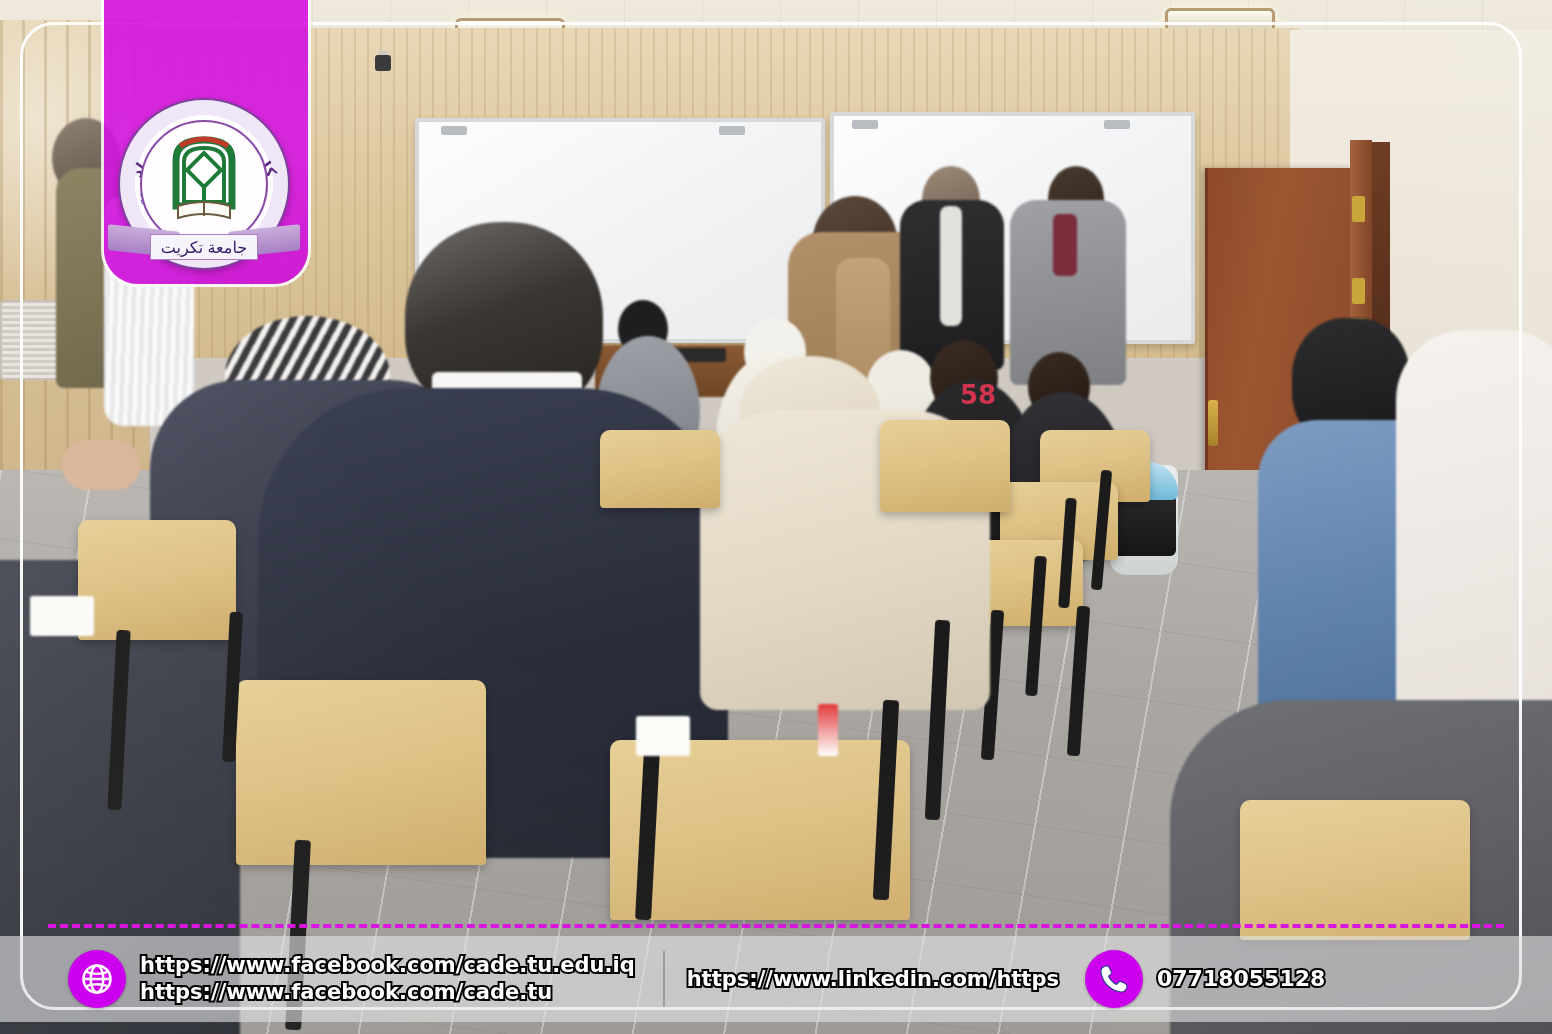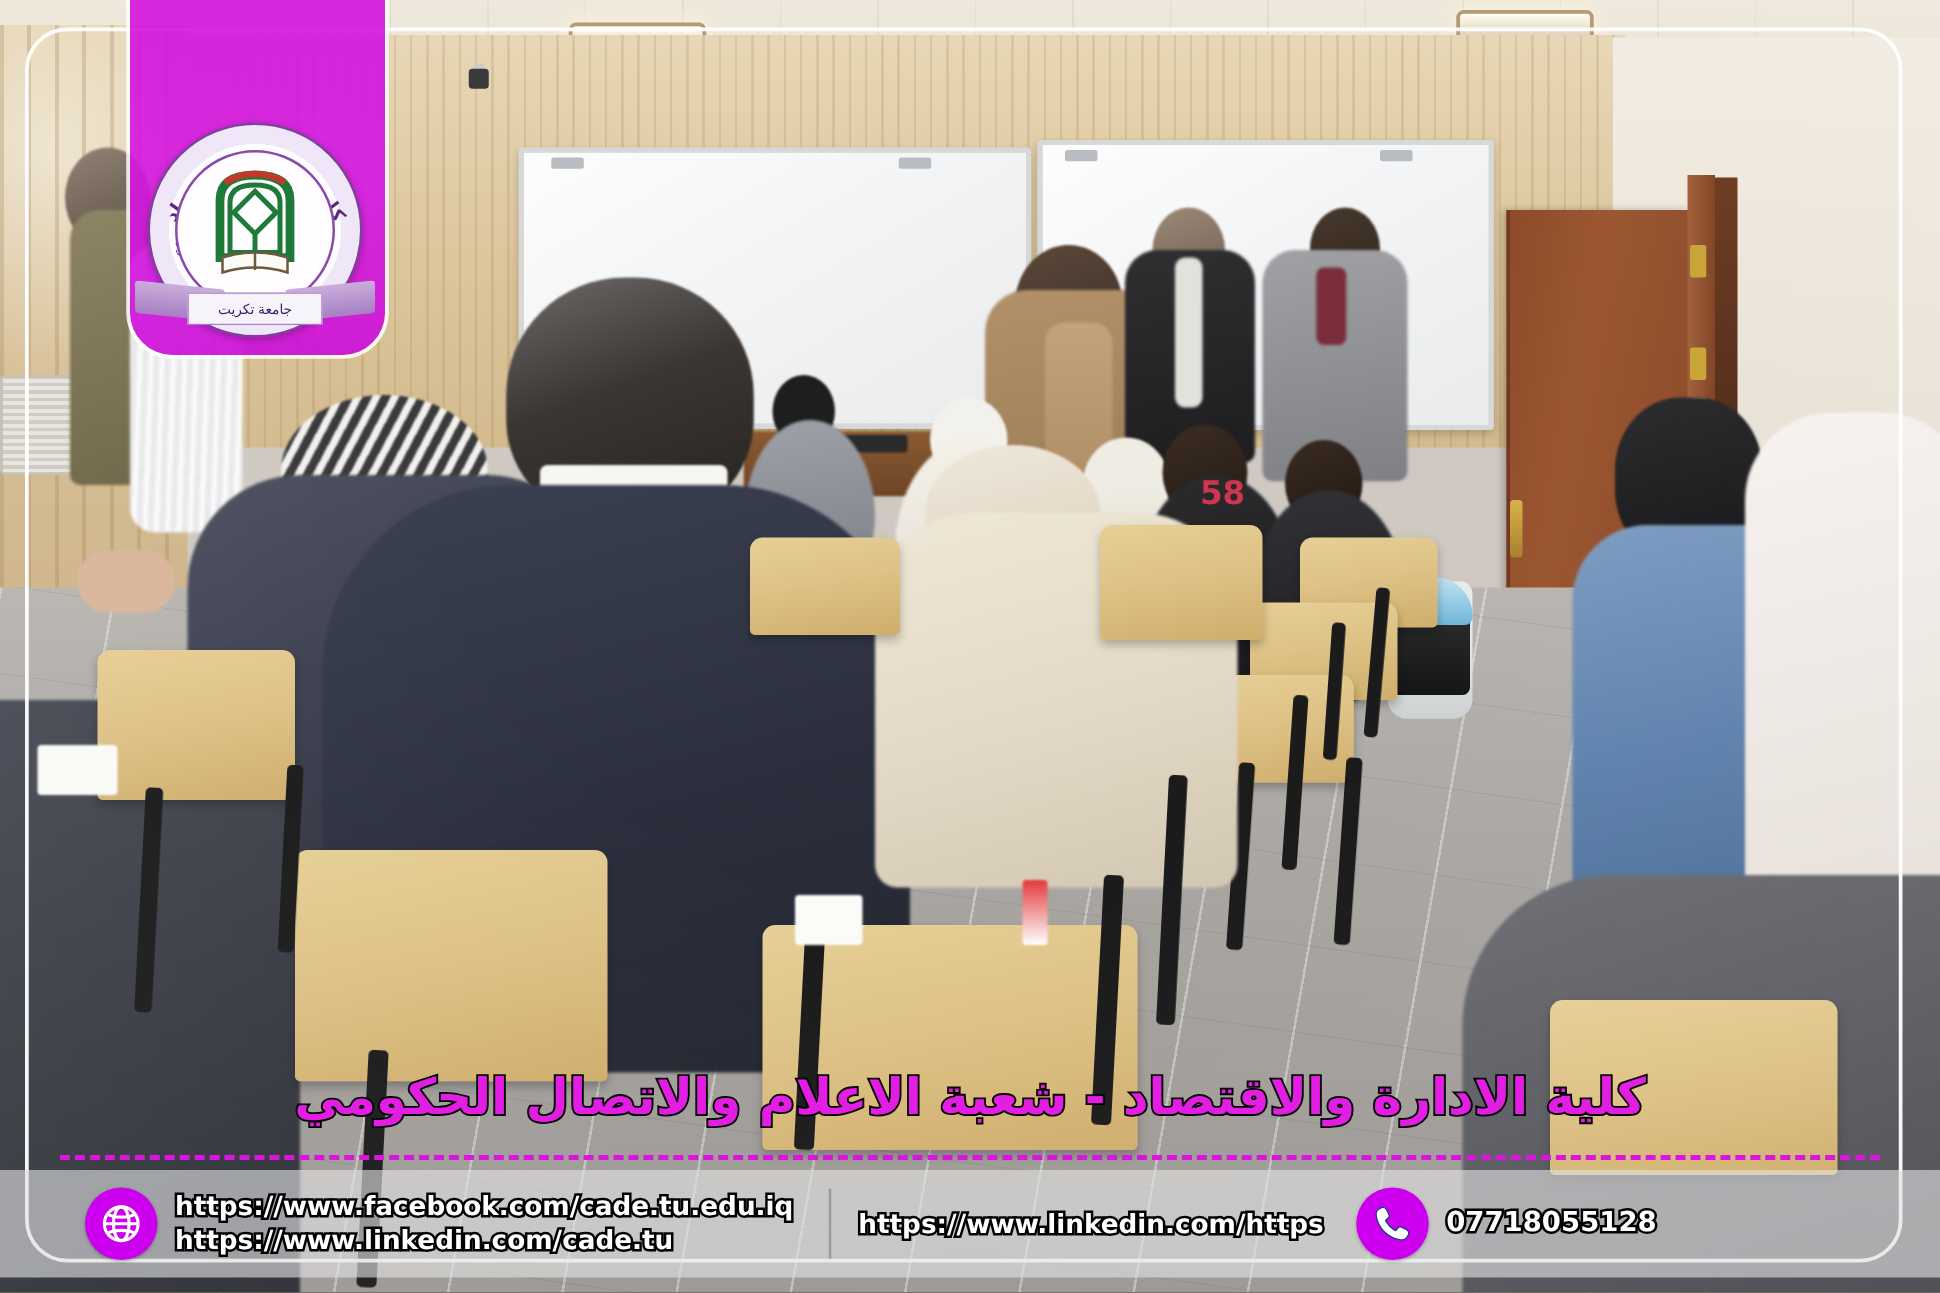--- a/index.html
+++ b/index.html
@@ -123,21 +123,21 @@
   .logo .inner { position:absolute; left:22px; top:22px; right:22px; bottom:22px; border-radius:50%;
     background:#fffdff; border:2px solid #8a4aa8; }
   .logo svg { position:absolute; inset:0; width:100%; height:100%; overflow:visible; }
   .logo .ribbon { position:absolute; left:-10px; top:124px; width:192px; height:44px; }
   .logo .rb-left, .logo .rb-right { position:absolute; top:6px; width:72px; height:26px;
     background:linear-gradient(180deg,#c9aedb,#a87fc4); border-radius:3px; }
   .logo .rb-left { left:0; transform:skewY(6deg); }
   .logo .rb-right { right:0; transform:skewY(-6deg); }
   .logo .rb-center { position:absolute; left:42px; top:12px; width:108px; height:26px;
     background:#f7f3fa; border:1px solid #a87fc4; display:flex; align-items:center; justify-content:center; }
-  .logo .rb-center span { font-size:11px; color:#33206b;text-align:center; }
+  .logo .rb-center span { font-size:16px; color:#33206b;text-align:center; }
 
   
   .frame {
     position:absolute; left:20px; top:22px; right:30px; bottom:24px;
     border:3px solid rgba(255,255,255,.95);
     border-radius:34px; pointer-events:none;
   }
 
   
   .caption {
@@ -347,41 +347,38 @@
     </svg>
     <div class="ribbon">
       <div class="rb-left"></div>
       <div class="rb-right"></div>
       <div class="rb-center">
           <span>جامعة تكريت</span>
         </div>
     </div>
   </div>
 
-  <div class="caption">
-    <span>كلية الادارة والاقتصاد - شعبة الاعلام  والاتصال الحكومي</span>
-  </div>
 
   <div class="dashed-rule"></div>
 
   <div class="footer">
 
     <div class="fgroup fg-1">
       <div class="cicon">
         <svg viewBox="0 0 24 24" fill="none" stroke="#ffffff" stroke-width="1.7">
           <circle cx="12" cy="12" r="9"></circle>
           <ellipse cx="12" cy="12" rx="4.2" ry="9"></ellipse>
           <line x1="3" y1="12" x2="21" y2="12"></line>
           <path d="M4.6 6.8 C8 9 16 9 19.4 6.8"></path>
           <path d="M4.6 17.2 C8 15 16 15 19.4 17.2"></path>
         </svg>
       </div>
       <div class="flines">
         <div class="ftxt">https://www.facebook.com/cade.tu.edu.iq</div>
-        <div class="ftxt">https://www.linkedin.com/cade.tu</div>
+        <div class="ftxt">https://www.facebook.com/cade.tu</div>
       </div>
     </div>
 
     <div class="fdiv"></div>
 
     <div class="fgroup fg-2">
       <div class="flines">
         <div class="ftxt">https://www.linkedin.com/https</div>
       </div>
     </div>

